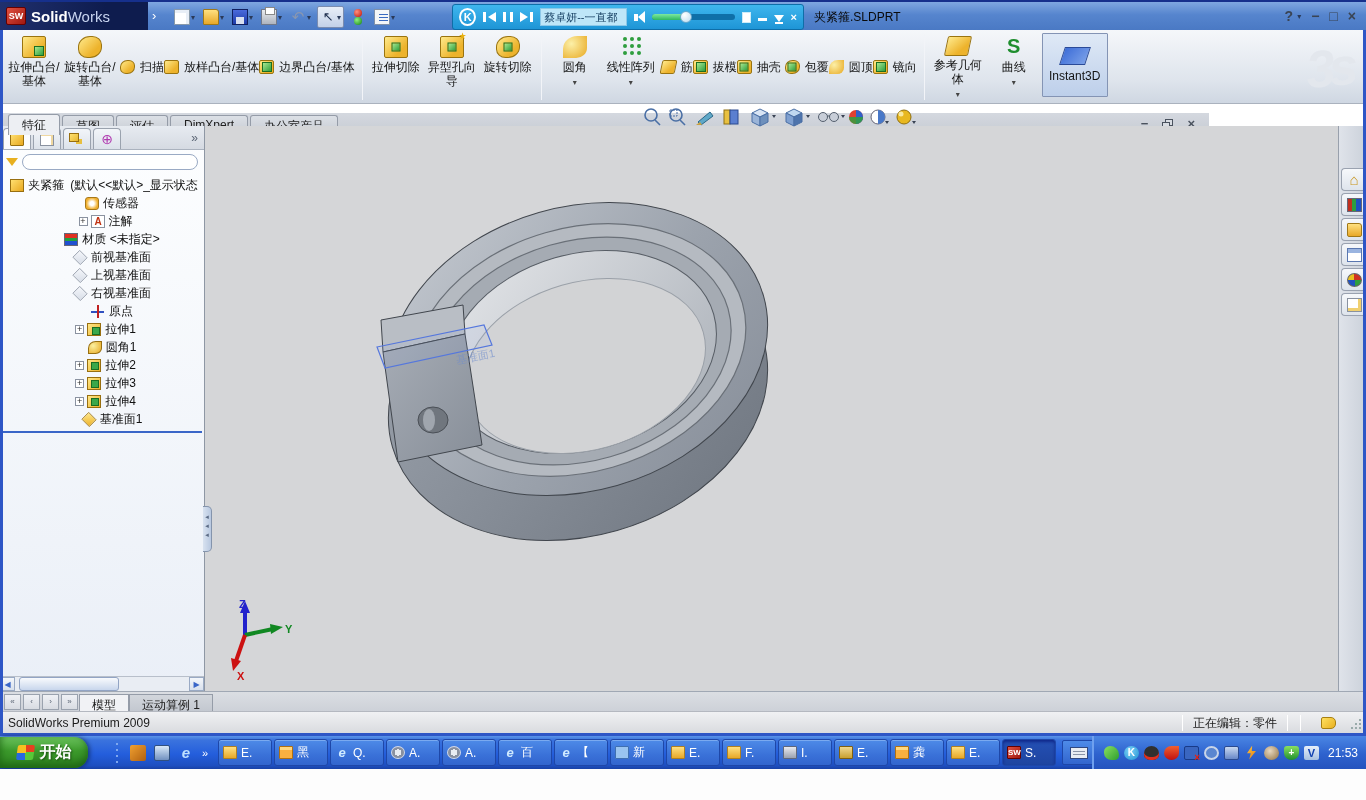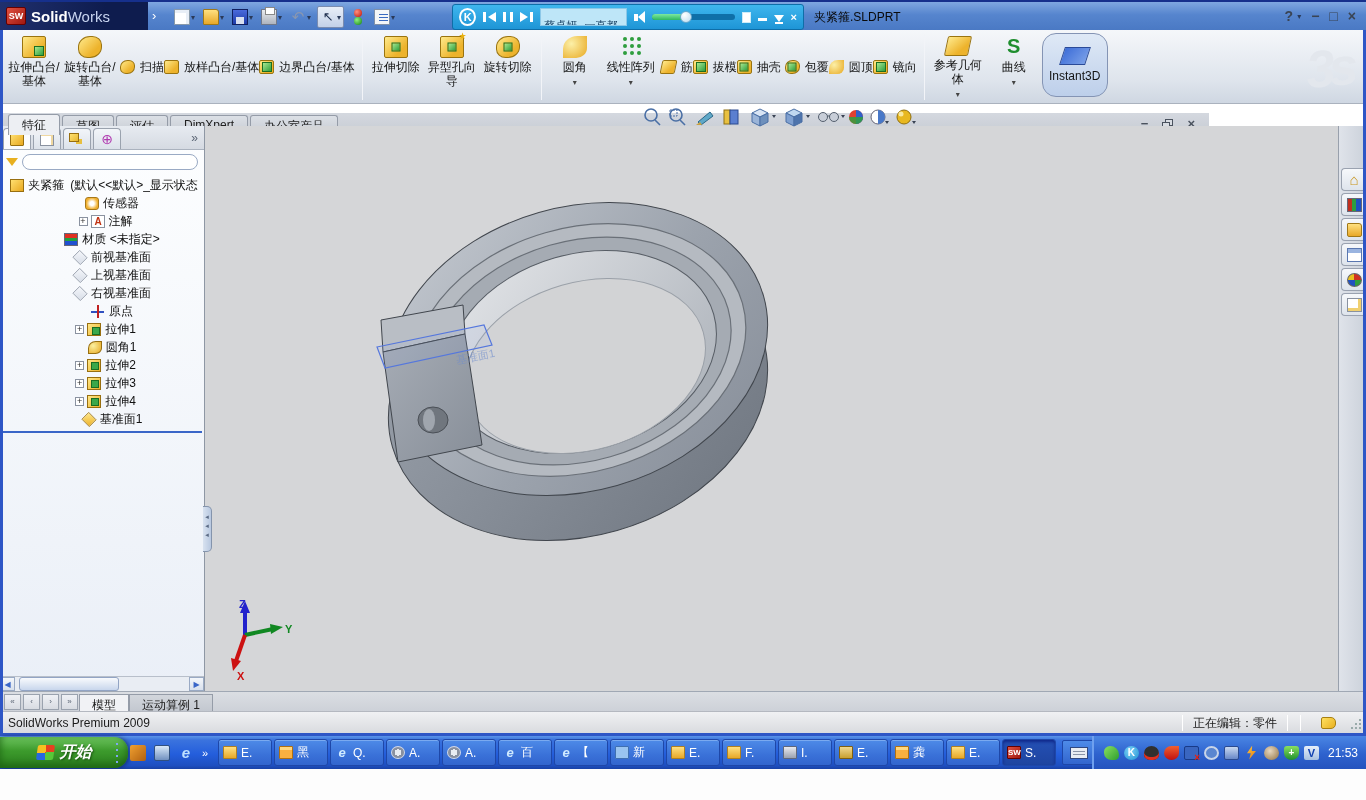--- a/index.html
+++ b/index.html
@@ -41,21 +41,21 @@
   
   #player { position:absolute; left:452px; top:2px; width:352px; height:26px; border-radius:3px;
     background:linear-gradient(#3FB6EE,#1E95D6); border:1px solid #0E6EA8; display:flex; align-items:center; padding:0 6px; gap:7px; }
   .pk { width:18px; height:18px; border-radius:50%; border:2px solid #fff; color:#fff; font-weight:bold; font-size:11px; text-align:center; line-height:15px; }
   .ptri { width:0; height:0; border-top:5px solid transparent; border-bottom:5px solid transparent; }
   .ptri.r { border-left:8px solid #fff; }
   .ptri.l { border-right:8px solid #fff; }
   .pbar { width:3px; height:10px; background:#fff; display:inline-block; }
   .pgrp { display:flex; align-items:center; gap:2px; }
   #song-box { width:92px; height:18px; background:#BEE6F8; border:1px solid #8CC8E8; font-size:11px; color:#123B5E;
-    line-height:17px; padding:8px 3px; white-space:nowrap; overflow:hidden; }
+    line-height:17px; padding:0 3px; white-space:nowrap; overflow:hidden; }
   #vol { display:flex; align-items:center; }
   .spk-body { width:4px; height:7px; background:#fff; display:inline-block; }
   .spk-cone { width:0; height:0; border-top:6px solid transparent; border-bottom:6px solid transparent; border-right:7px solid #fff; display:inline-block; }
   #slider { position:relative; width:88px; height:6px; border-radius:3px; background:#0F6FA8; }
   #slider-fill { position:absolute; left:0; top:0; width:34px; height:6px; border-radius:3px; background:linear-gradient(#7CE8A0,#2EB860); }
   #slider-knob { position:absolute; left:28px; top:-3px; width:12px; height:12px; border-radius:50%; background:radial-gradient(circle at 35% 30%,#fff,#BADCF0); border:1px solid #6AA8CC; }
   .pmini { color:#fff; font-size:11px; font-weight:bold; line-height:12px; }
   .pm-page { width:9px; height:11px; background:#fff; border:1px solid #CDEBF8; }
   .pm-minus { width:9px; height:3px; background:#fff; margin-top:5px; }
   .pm-dl { width:0; height:0; border-left:5px solid transparent; border-right:5px solid transparent; border-top:7px solid #fff; margin-top:2px; border-bottom:0; box-shadow:0 3px 0 -1px #fff; }
@@ -82,21 +82,21 @@
   .g-corner::after { content:""; position:absolute; right:1px; bottom:1px; width:8px; height:8px; background:linear-gradient(135deg,#A8E890,#2E9E3E); border:1px solid #1A6E22; }
   .g-center::after { content:""; position:absolute; left:50%; top:50%; width:7px; height:7px; transform:translate(-50%,-50%); background:linear-gradient(135deg,#A8E890,#2E9E3E); border:1px solid #1A6E22; }
   .g-c { border-radius:50% 40% 50% 40%; }
   .g-ball { border-radius:60% 0 45% 0; background:radial-gradient(circle at 35% 35%,#FCF0A8,#E8A820); }
   .g-dots { background:transparent; border:none; }
   .g-dots::before { content:""; position:absolute; left:4px; top:1px; width:4px; height:4px; border-radius:50%; background:#2E9E3E;
     box-shadow:7px 0 0 #2E9E3E, 14px 0 0 #2E9E3E, 0 7px 0 #2E9E3E, 7px 7px 0 #2E9E3E, 14px 7px 0 #2E9E3E, 0 14px 0 #2E9E3E, 7px 14px 0 #2E9E3E, 14px 14px 0 #2E9E3E; }
   .g-wiz::before { content:"★"; position:absolute; right:-4px; top:-8px; color:#E8B010; font-size:9px; }
   .g-axis { transform:skewX(-12deg); }
   .g-curve { background:transparent; border:none; color:#1E8E2E; font-size:20px; font-weight:bold; line-height:20px; text-align:center; }
-  #instant3d { width:66px; height:64px; margin-top:1px; border:1px solid #8494B4; border-radius:14px;
+  #instant3d { width:66px; height:64px; margin-top:1px; border:1px solid #8494B4; border-radius:1px;
     background:linear-gradient(#DFE9F6,#BDCFEA); display:flex; flex-direction:column; align-items:center; justify-content:center; gap:4px; font-size:12px; color:#141414; }
   .i3d-ic { width:26px; height:18px; background:linear-gradient(120deg,#3E6ED8,#7AA0E8); border:1px solid #2A4A98; transform:skewX(-18deg); }
   #watermark { position:absolute; right:14px; top:8px; font-size:52px; font-weight:bold; font-style:italic;
     color:#E3E7ED; letter-spacing:-6px; transform:rotate(-6deg); }
 
   
   #tabstrip { position:absolute; top:113px; left:0; width:1209px; height:22px;
     background:linear-gradient(#D4D8DF,#C7CCD4); border-bottom:1px solid #9AA2AE; }
   .ctab { position:relative; float:left; height:20px; margin:2px 1px 0 1px; padding:2px 13px 0 13px; font-size:12px; color:#202020;
     border:1px solid #959CA8; border-bottom:none; border-radius:3px 3px 0 0;
@@ -197,23 +197,23 @@
   #sb-edit { padding:0 4px; }
   #sb-tag { width:15px; height:12px; background:linear-gradient(135deg,#FFE060,#E8B020); border:1px solid #A88010; border-radius:2px 5px 5px 2px; margin-left:14px; }
   #sb-grip { position:absolute; right:4px; bottom:3px; width:12px; height:12px;
     background:radial-gradient(circle at 2px 10px,#9aa 1px,transparent 1.5px),radial-gradient(circle at 6px 6px,#9aa 1px,transparent 1.5px),radial-gradient(circle at 10px 2px,#9aa 1px,transparent 1.5px),radial-gradient(circle at 6px 10px,#9aa 1px,transparent 1.5px),radial-gradient(circle at 10px 6px,#9aa 1px,transparent 1.5px),radial-gradient(circle at 10px 10px,#9aa 1px,transparent 1.5px); }
   #appborder { position:absolute; top:733px; left:0; width:1366px; height:3px; background:#2E56C6; }
   .sideborder { position:absolute; top:30px; width:3px; height:703px; background:#2E56C6; z-index:40; }
 
   
   #taskbar { position:absolute; top:736px; left:0; width:1366px; height:33px;
     background:linear-gradient(#5A94E8,#3B73DE 12%,#245EDC 55%,#1E4FC0 90%,#1941A5); }
-  #startbtn { position:absolute; left:0; top:1px; width:128px; height:31px; border-radius:0 14px 14px 0;
+  #startbtn { position:absolute; left:0; top:1px; width:88px; height:31px; border-radius:0 14px 14px 0;
     background:linear-gradient(#6CC45E,#3C9A2C 45%,#2E8420); box-shadow:inset 0 -4px 8px #1E6414, 2px 0 4px rgba(0,0,0,.4);
-    display:flex; align-items:center; justify-content:center; gap:6px; color:#fff; font-size:16px; font-weight:bold; font-style:italic;
+    display:flex; align-items:center; justify-content:center; gap:6px; color:#fff; font-size:16px; font-weight:bold; 
     text-shadow:1px 1px 2px #1A5010; }
   #winflag { width:17px; height:15px; transform:skewX(-8deg);
     background:conic-gradient(#E84020 0 25%,#58C838 25% 50%,#2868E0 50% 75%,#F8C020 75%); border-radius:2px; }
   #qlaunch { position:absolute; left:112px; top:4px; display:flex; align-items:center; gap:8px; }
   .qli { width:16px; height:16px; border-radius:2px; }
   .qli-mail { background:linear-gradient(135deg,#F0A030,#B06010); }
   .qli-desk { background:linear-gradient(#D8E8F8,#7090C0); border:1px solid #305080; }
   .qli-ie { color:#fff; font-size:15px; font-weight:bold; font-style:italic; text-align:center; line-height:16px; color:#BEE0FF; }
   #ql-more { color:#fff; font-size:11px; }
   .tdots { width:4px; height:26px; margin:0 3px;

